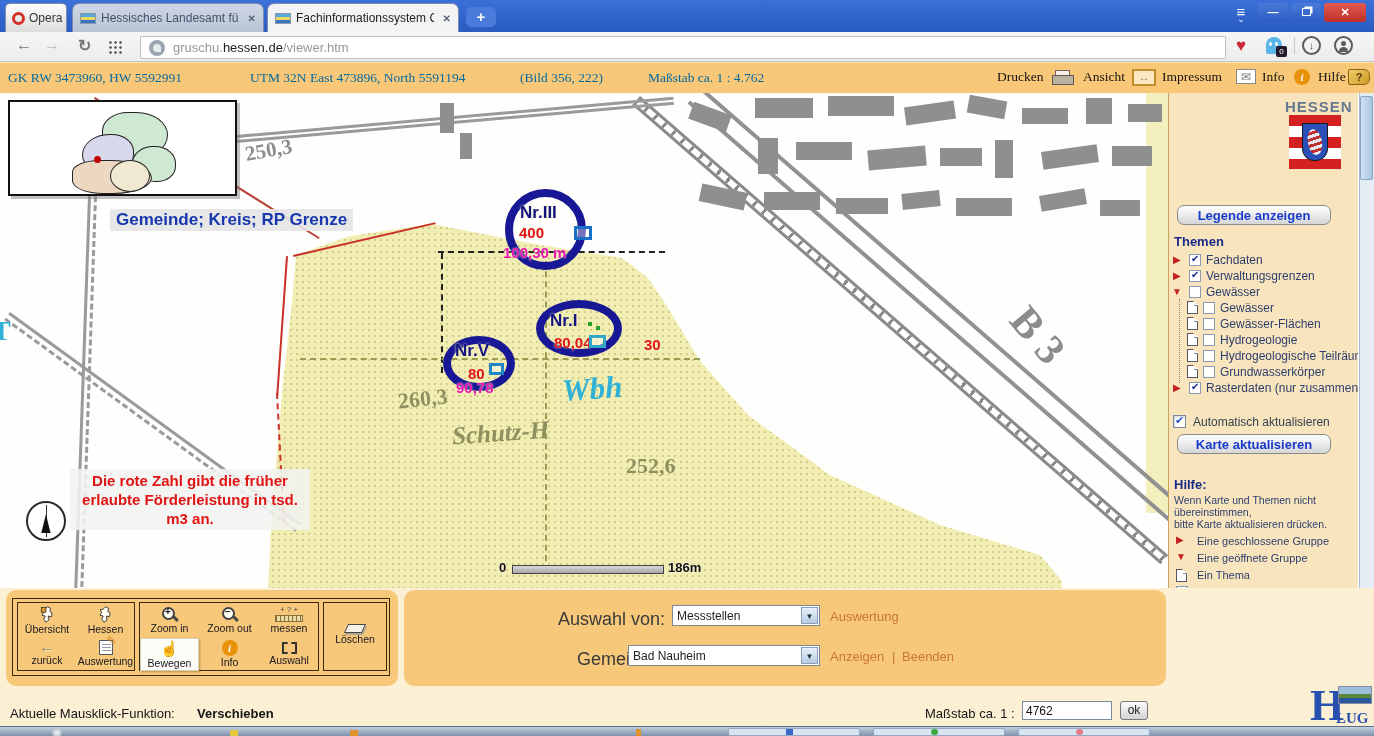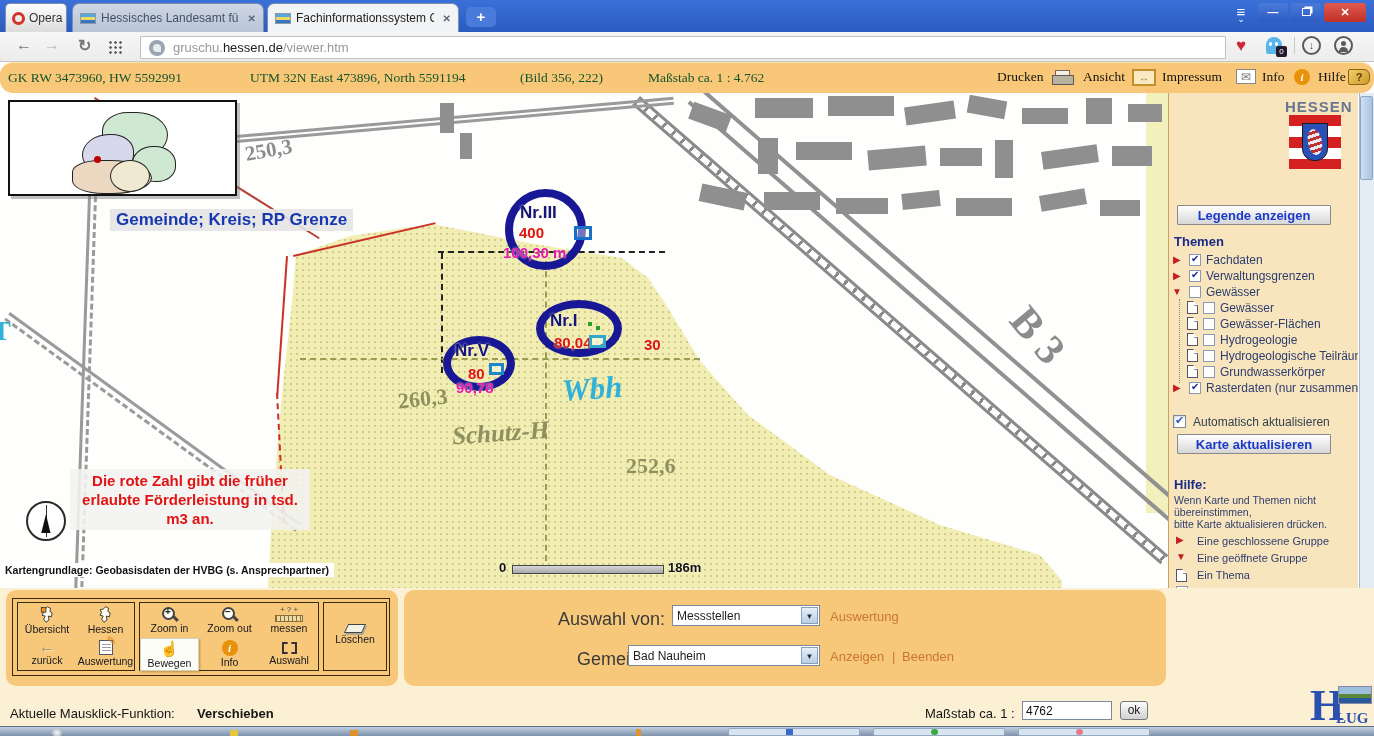--- a/index.html
+++ b/index.html
@@ -46,21 +46,21 @@
   .ghost-badge{position:absolute;left:1276px;top:46px;width:11px;height:11px;background:#241a2e;color:#fff;font-size:8px;
                text-align:center;line-height:11px;border-radius:2px;}
   .vdiv{position:absolute;left:1294px;top:37px;width:1px;height:17px;background:#c8c8c8;}
   .circ-ic{position:absolute;top:36px;width:19px;height:19px;border:2px solid #5a5a5a;border-radius:50%;color:#5a5a5a;
            text-align:center;font-size:11px;line-height:15px;font-weight:bold;}
   .person::before{content:"";position:absolute;left:5px;top:3px;width:5px;height:5px;border-radius:50%;background:#5a5a5a;}
   .person::after{content:"";position:absolute;left:3px;top:9px;width:9px;height:5px;border-radius:5px 5px 0 0;background:#5a5a5a;}
 
   
   .coordbar{position:absolute;left:0;top:62px;width:1374px;height:31px;background:#f8c878;border-top:1px solid #fde4b0;
-            font-family:"Liberation Serif",serif;font-size:13.5px;color:#14532d;border-radius:13px;}
+            font-family:"Liberation Serif",serif;font-size:13.5px;color:#0369a1;}
   .coordbar .t{position:absolute;top:7px;white-space:nowrap;}
   .act-label{position:absolute;top:7px;font-family:"Liberation Serif",serif;font-size:13.5px;color:#111;}
   .ic-print{position:absolute;top:7px;width:20px;height:14px;}
   .ic-print::before{content:"";position:absolute;left:3px;top:0;width:13px;height:6px;background:#f4f0e4;border:1px solid #766;}
   .ic-print::after{content:"";position:absolute;left:0;top:5px;width:20px;height:8px;background:#b8b2a0;border:1px solid #655;}
   .ic-ansicht{position:absolute;top:6px;width:24px;height:17px;border:2px solid #c09028;background:#fbe9c4;color:#a07818;
               font-size:10px;font-weight:bold;text-align:center;line-height:13px;}
   .ic-env{position:absolute;top:6px;width:20px;height:15px;background:#fff;border:1px solid #888;color:#777;font-size:12px;
           text-align:center;line-height:14px;}
   .ic-info{width:16px;height:16px;border-radius:50%;background:#e8920a;color:#fff;text-align:center;
@@ -101,21 +101,21 @@
   .sb-bar{position:absolute;left:512px;top:472px;width:152px;height:9px;background:linear-gradient(#d8d8d8,#a8a8a8);border:1px solid #444;}
   .dash{position:absolute;}
 
   
   #sidebar{position:absolute;left:1168px;top:93px;width:190px;height:607px;background:#f9e5bd;border-left:1px solid #caa25e;font-size:12px;color:#2c3e6e;overflow:hidden;}
   .hessen-word{position:absolute;left:116px;top:5px;font-size:15px;font-weight:bold;letter-spacing:1px;color:#66788f;}
   .coat{position:absolute;left:120px;top:22px;width:52px;height:54px;background:repeating-linear-gradient(180deg,#d42020 0 11px,#fff 11px 22px);}
   .coat .shieldb{position:absolute;left:13px;top:8px;width:26px;height:38px;background:#2a50b8;border:1px solid #1a1a1a;border-radius:0 0 12px 12px;}
   .coat .lion{position:absolute;left:5px;top:5px;width:14px;height:26px;border-radius:45% 55% 50% 50%;
               background:repeating-linear-gradient(170deg,#e8e8ee 0 3px,#c03030 3px 6px);transform:rotate(-8deg);}
-  .btn{background:linear-gradient(#ffffff,#d6d6d6);border:1px solid #8a8a8a;border-radius:1px;color:#1a3acc;
+  .btn{background:linear-gradient(#ffffff,#d6d6d6);border:1px solid #8a8a8a;border-radius:7px;color:#1a3acc;
        font-weight:bold;font-size:13px;text-align:center;}
   .sb-title{position:absolute;left:5px;font-size:13px;font-weight:bold;color:#1a2a8a;}
   .trow{position:absolute;left:0;width:190px;height:16px;white-space:nowrap;}
   .tarrow{position:absolute;width:10px;height:10px;font-size:10px;line-height:10px;color:#c22020;}
   .tarrow.closed::before{content:"\25B6";}
   .tarrow.open::before{content:"\25BC";}
   .cb{position:absolute;width:12px;height:12px;background:#fff;border:1px solid #8a9ab0;}
   .cb.checked::after{content:"\2714";position:absolute;left:1px;top:-2px;font-size:10px;color:#1a2a9a;}
   .cb.partial{background:#c2d8f4;}
   .cb.partial::after{content:"\2714";position:absolute;left:1px;top:-2px;font-size:10px;color:#1a2a9a;}
@@ -343,21 +343,20 @@
 
     
     <div class="note-red">
       <span>Die rote Zahl gibt die früher</span><br><span>erlaubte Förderleistung in tsd.</span><br><span>m3 an.</span>
     </div>
 
     <div class="compass">
       <span class="needle">▲</span>
     </div>
 
-    <span class="attrib">Kartengrundlage: Geobasisdaten der HVBG (s. Ansprechpartner)</span>
     <span class="sb-num" style="left:499px;top:467px;">0</span>
     <div class="sb-bar"></div>
     <span class="sb-num" style="left:668px;top:467px;">186m</span>
   </div>
 
   <div id="sidebar">
     <span class="hessen-word">HESSEN</span>
     <div class="coat">
       <div class="shieldb">
           <div class="lion"></div>

